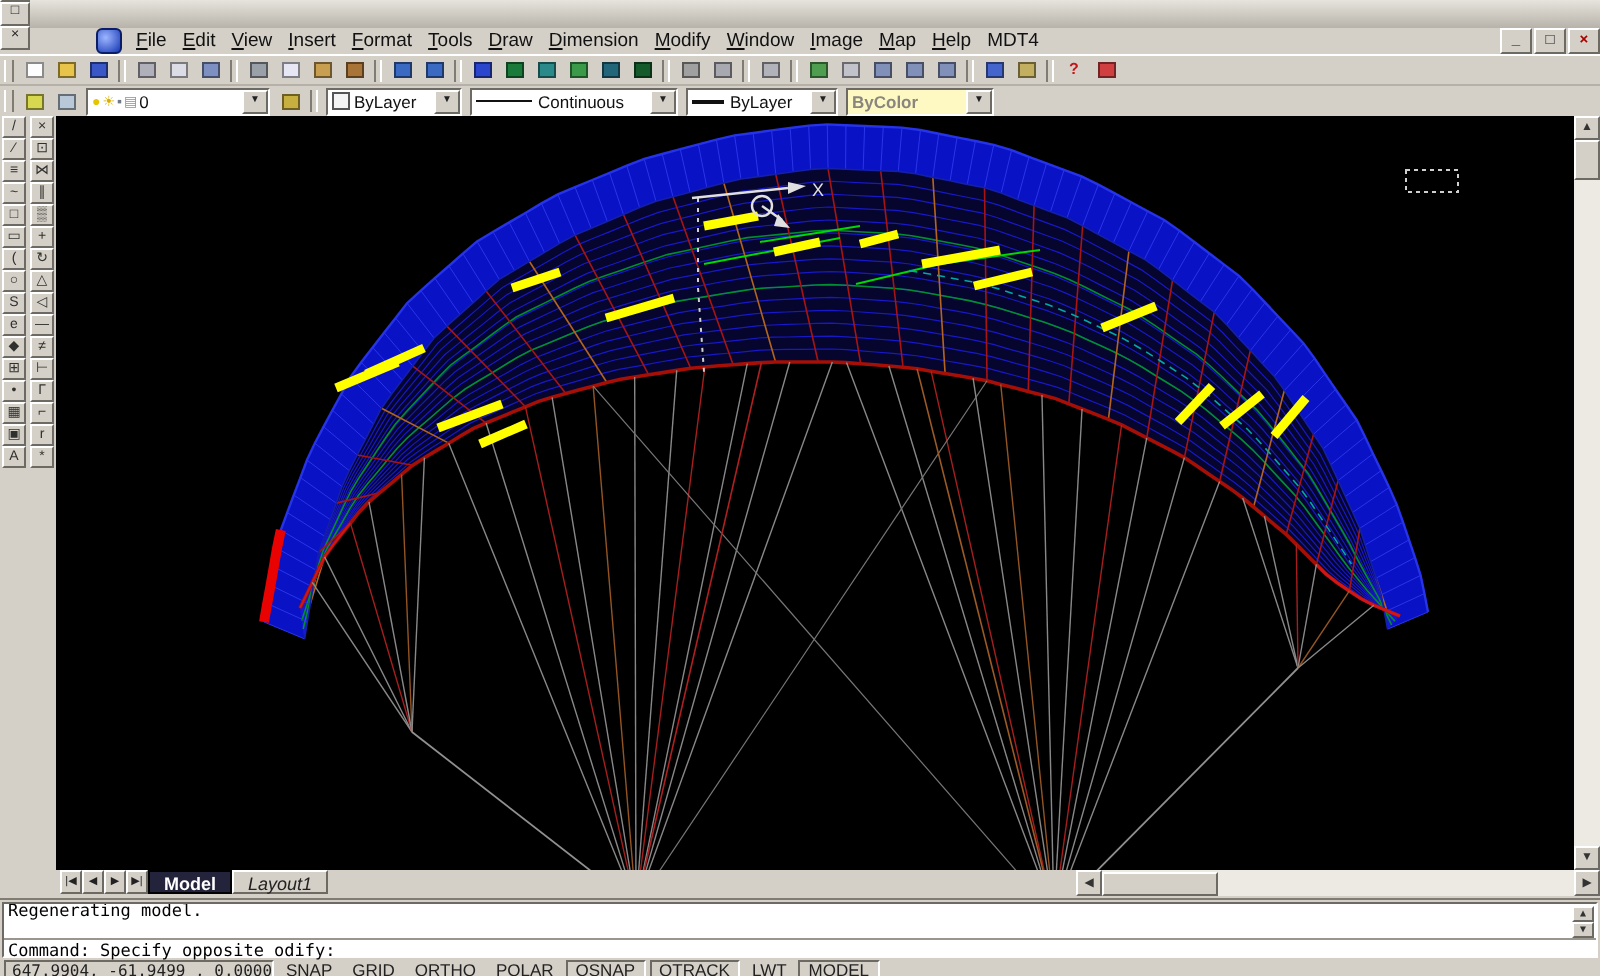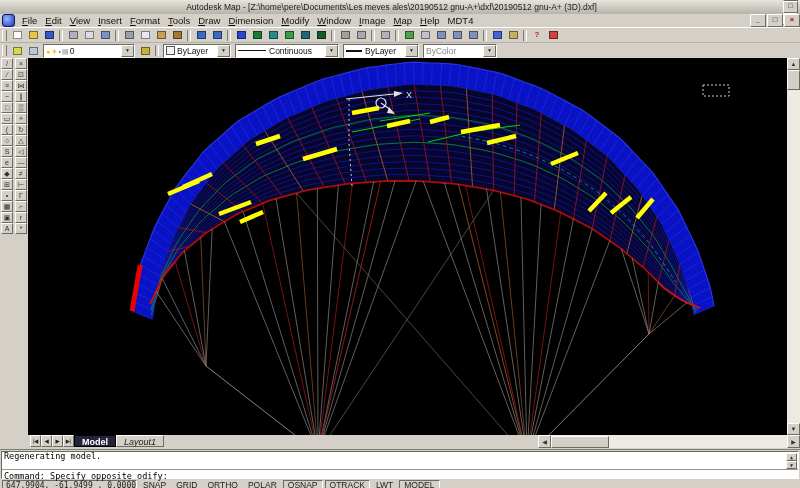--- a/index.html
+++ b/index.html
@@ -10,21 +10,21 @@
   .row{display:flex;align-items:center;}
 
   
   #titlebar{height:14px;background:linear-gradient(#e7e4dd,#b7b3aa);display:flex;
     align-items:center;font-size:8.5px;color:#1a1a1a;}
   #title-text{flex:1;text-align:center;white-space:nowrap;overflow:hidden;}
   .wbtn{width:13px;height:10px;margin-right:2px;background:#d4d0c8;font-size:7px;
     line-height:8px;text-align:center;color:#222;}
 
   
-  #menubar{height:13px;background:#d4d0c8;display:flex;align-items:center;font-size:9.5px;}
+  #menubar{height:13px;background:#d4d0c8;display:flex;align-items:center;font-size:9.5px;margin-left:46px;}
   #app-icon{width:11px;height:11px;margin:0 3px 0 2px;border-radius:3px;
     background:radial-gradient(circle at 35% 35%,#9db6ff,#1436b4);border:1px solid #0a1d66;}
   .menu-item{padding:0 4px;height:12px;line-height:12px;color:#111;}
   .menu-item u{text-decoration:underline;}
   #mdi-btns{margin-left:auto;display:flex;}
   .mdi{width:14px;height:11px;background:#d4d0c8;text-align:center;font-size:7.5px;
     line-height:10px;font-weight:bold;color:#222;margin-left:1px;}
   .mdi.close{color:#a00;}
 
   
@@ -34,21 +34,21 @@
   .tbtn{width:14px;height:12px;background:#d4d0c8;display:flex;align-items:center;
     justify-content:center;border:1px solid #d4d0c8;}
   .glyph{width:9px;height:8px;border:1px solid rgba(0,0,0,.45);box-sizing:border-box;}
   .gchar{font-size:8px;line-height:8px;font-weight:bold;width:auto;border:none;}
   .sep{width:2px;height:11px;margin:0 2px;border-left:1px solid #807c74;border-right:1px solid #fff;}
   .combo{height:12px;background:#fff;display:flex;align-items:center;font-size:8.5px;
     margin:0 2px;padding-left:2px;color:#111;white-space:nowrap;overflow:hidden;}
   .combo .arrow{margin-left:auto;width:11px;height:10px;background:#d4d0c8;
     border:1px solid;border-color:#fff #6d6a64 #6d6a64 #fff;font-size:5px;line-height:9px;
     text-align:center;color:#222;flex:0 0 auto;}
-  .combo.disabled{background:#ffffff;color:#8a867e;}
+  .combo.disabled{background:#fef9c3;color:#8a867e;font-weight:bold;}
   .swatch{width:7px;height:7px;background:#f4f4f4;border:1px solid #555;margin-right:2px;flex:0 0 auto;}
   .ltline{width:28px;height:1px;background:#111;margin-right:3px;flex:0 0 auto;}
   .lwline{width:16px;height:2px;background:#111;margin-right:3px;flex:0 0 auto;}
   .licon{font-size:7px;line-height:8px;margin-right:1px;}
 
   
   #main{height:377px;display:flex;}
   #leftdock{width:28px;background:#d4d0c8;display:flex;flex:0 0 auto;}
   .dockcol{width:14px;display:flex;flex-direction:column;align-items:center;}
   .dbtn{width:12px;height:11px;margin-top:0;background:#d4d0c8;border:1px solid;
@@ -94,21 +94,20 @@
     font-family:"DejaVu Sans Mono","Liberation Mono",monospace;font-size:8px;color:#222;
     white-space:nowrap;overflow:hidden;flex:0 0 auto;}
   .toggle{padding:0 4px;height:9px;line-height:9px;color:#222;flex:0 0 auto;margin-left:2px;}
   .toggle.on{border:1px solid;border-color:#6d6a64 #fff #fff #6d6a64;background:#d4d0c8;}
   #statusfill{flex:1;}
 </style>
 </head>
 <body>
 
 <div id="titlebar">
-  <div id="title-text">Autodesk Map - [Z:\home\pere\Documents\Les meves ales\20190512 gnu-A+\dxf\20190512 gnu-A+ (3D).dxf]</div>
   <div id="win-controls">
       <div class="wbtn out">–</div>
       <div class="wbtn out">□</div>
       <div class="wbtn out">×</div>
     </div>
 </div>
 
 <div id="menubar">
   <div id="app-icon"></div>
   <div id="menu-items" class="row">

